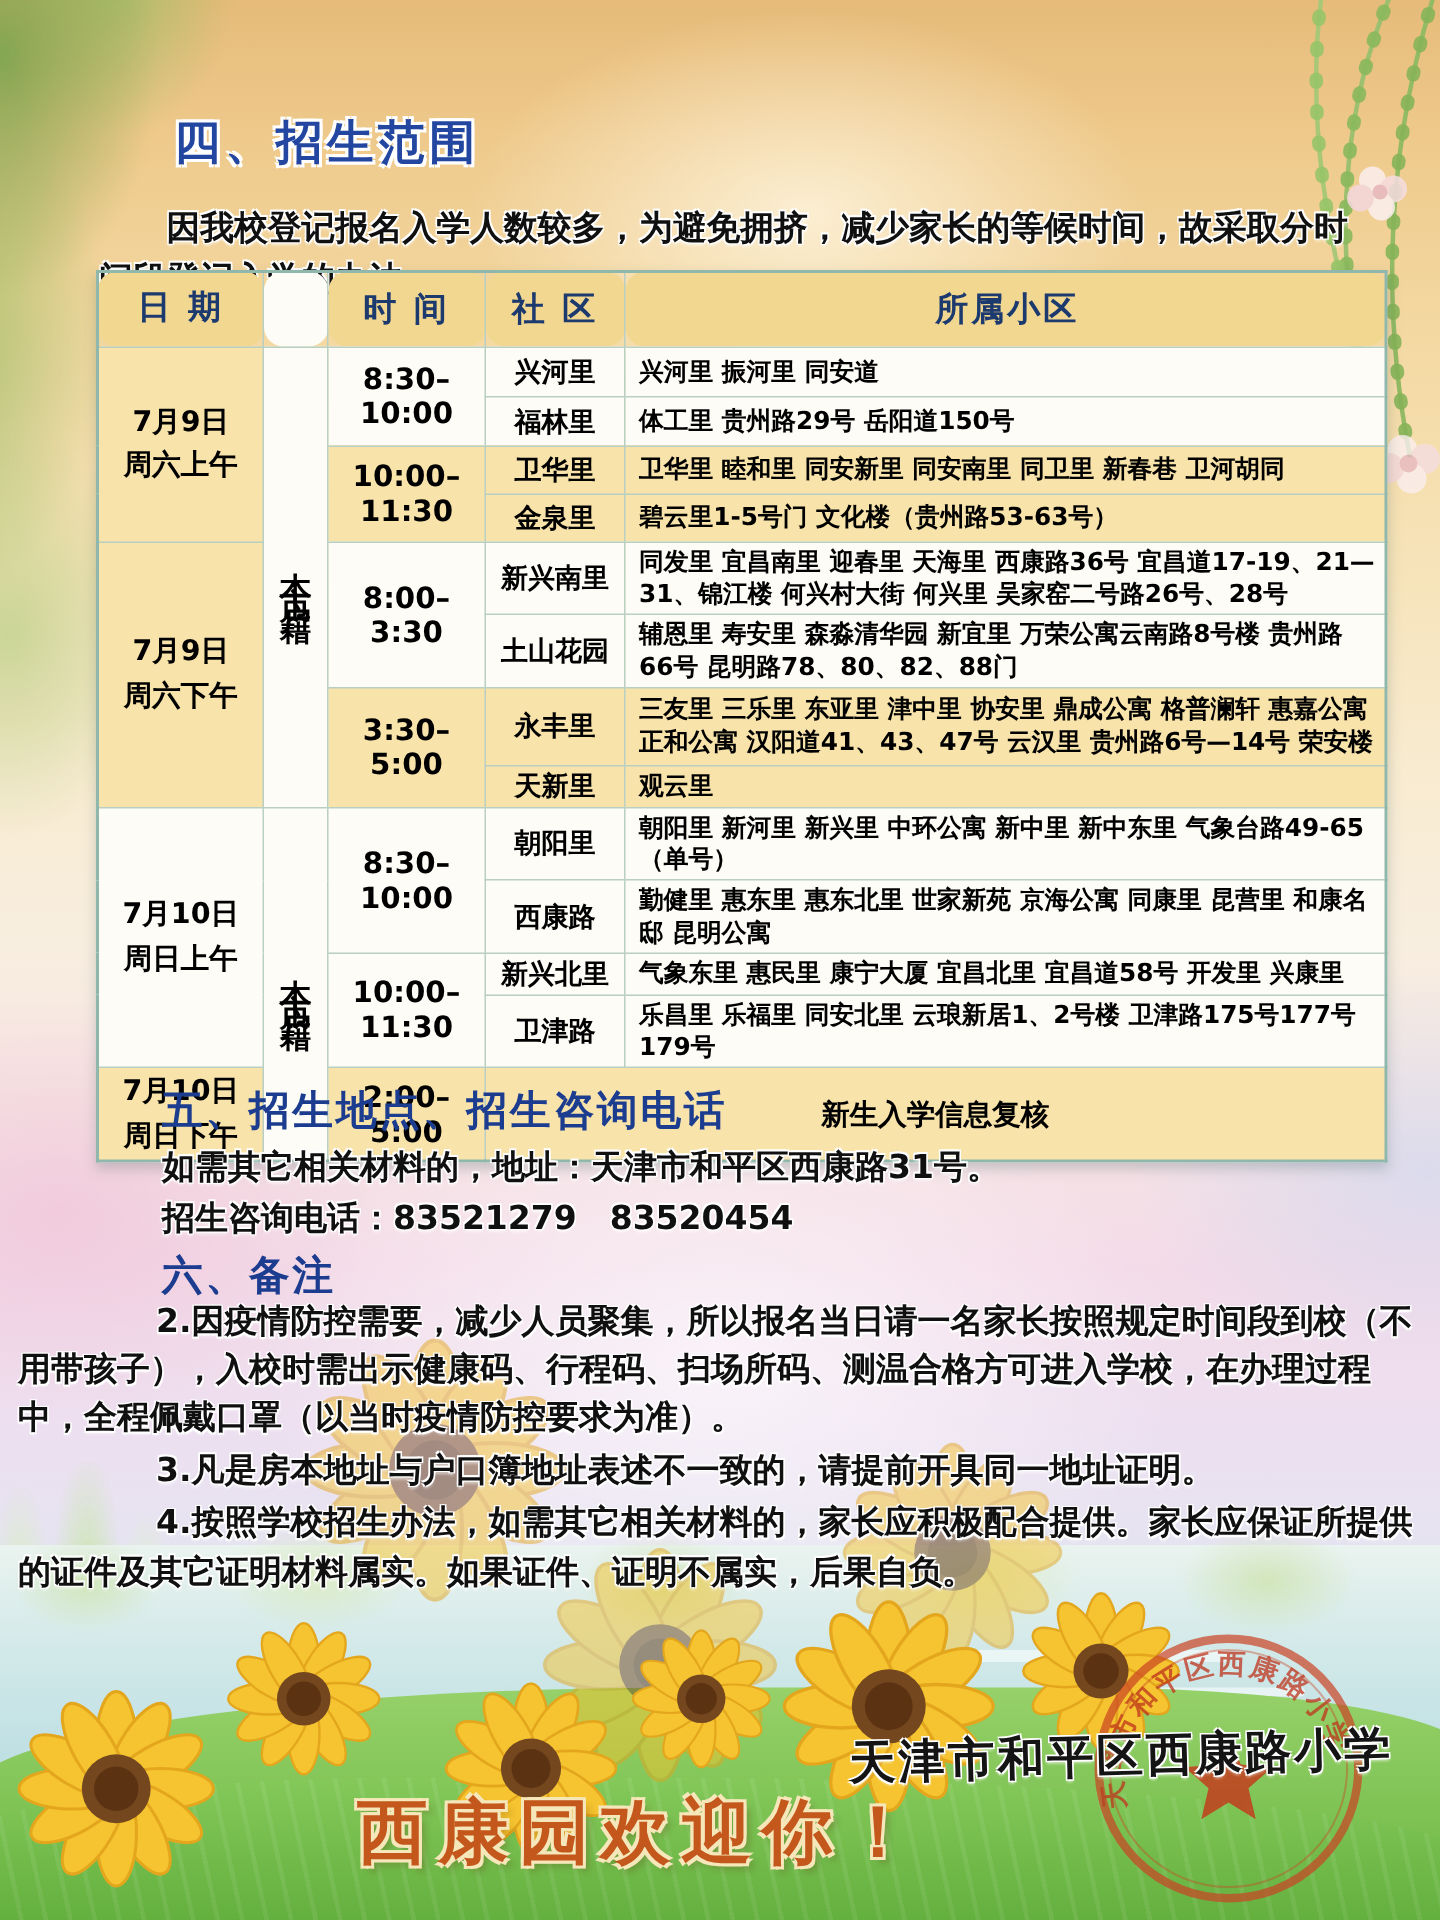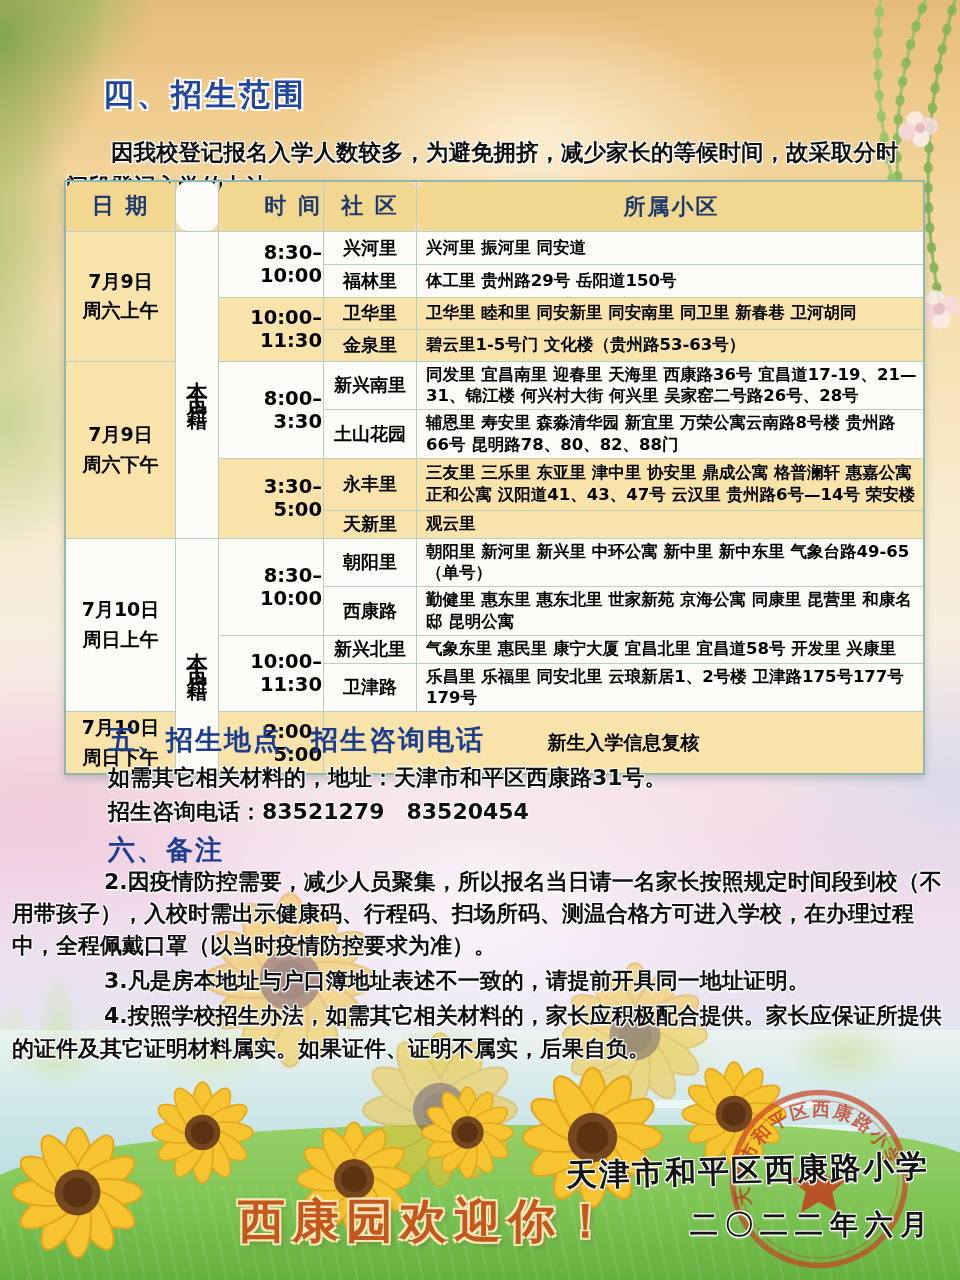--- a/index.html
+++ b/index.html
@@ -52,42 +52,42 @@
     border-radius:30% 55% 0 0 / 40px 55px;}
   .trees-left{position:absolute;left:-8px;bottom:95px;width:120px;height:210px;filter:blur(1.5px);opacity:.95;
     background:
       radial-gradient(ellipse 26px 95px at 18% 40%, #d9ecc4, rgba(217,236,196,0) 75%),
       radial-gradient(ellipse 30px 110px at 55% 35%, #cde6b4, rgba(205,230,180,0) 75%),
       radial-gradient(ellipse 24px 85px at 88% 45%, #dff0cc, rgba(223,240,204,0) 75%);}
   .sunflower{position:absolute;}
   .watermark{opacity:.5;filter:blur(.4px);}
 
   
-  .sec4-h{position:absolute;top:74px;left:103px;z-index:2;font-size:31px;color:#2347a0;letter-spacing:3px;
+  .sec4-h{position:absolute;top:74px;left:116px;z-index:2;font-size:31px;color:#2347a0;letter-spacing:3px;
     text-shadow:-2px -2px 0 #fff,2px -2px 0 #fff,-2px 2px 0 #fff,2px 2px 0 #fff;}
   .sec4-p{position:absolute;top:112px;left:66px;width:834px;z-index:2;font-size:22.5px;color:#101010;
     line-height:1.55;text-indent:2em;}
   .sec5-h{position:absolute;top:722px;left:108px;z-index:2;font-size:27px;color:#1c3d8f;letter-spacing:2px;}
   .sec5-address{position:absolute;top:763px;left:108px;z-index:2;font-size:22px;color:#101010;}
   .sec5-phone{position:absolute;top:797px;left:108px;z-index:2;font-size:22px;color:#101010;}
   .sec6-h{position:absolute;top:832px;left:108px;z-index:2;font-size:27px;color:#1c3d8f;letter-spacing:2px;}
   .notes{position:absolute;top:866px;left:12px;width:936px;z-index:2;font-size:22px;color:#101010;line-height:1.46;}
   .notes p{margin:0 0 3px 0;text-indent:92px;}
 
   
   .enroll-table{position:absolute;top:180px;left:64px;z-index:2;border-collapse:collapse;
     box-shadow:0 4px 8px rgba(60,90,90,.25);border:2px solid #8fb7ac;}
   .enroll-table td,.enroll-table th{border:1px solid #b9cfc2;color:#000;}
   .enroll-table th{background:#f2d791;color:#1c3a6e;font-size:22px;letter-spacing:2px;border-radius:13px;}
   th.c-reg{background:#fdfcf6;}
   .bg-y{background:#f8e3aa;}
   .bg-w{background:#fdfcf6;}
   .c-date{width:107px;text-align:center;font-size:19px;line-height:1.55;}
   .c-reg{width:40px;text-align:center;}
-  .c-time{width:102px;text-align:right;font-size:19.5px;}
+  .c-time{width:102px;text-align:center;font-size:19.5px;}
   .c-com{width:90px;text-align:center;font-size:18px;}
   .c-dist{width:491px;text-align:left;font-size:16.5px;padding:2px 6px 2px 9px;line-height:1.32;}
   .vert{writing-mode:vertical-rl;text-orientation:upright;font-size:21px;letter-spacing:9px;color:#000;}
   tr.h50{height:50px;} tr.h33{height:33px;} tr.h32{height:32px;} tr.h48{height:48px;}
   tr.h52{height:52px;} tr.h28{height:28px;} tr.h30{height:30px;} tr.h27{height:27px;margin-top:20px;} tr.h46{height:46px;}
   .note-cell{text-align:center;font-size:19px;}
 
   
   .welcome{position:absolute;left:238px;top:1190px;z-index:5;font-size:47px;letter-spacing:7px;color:#c4581c;
     text-shadow:-2px -2px 0 #f6e7bb,2px -2px 0 #f6e7bb,-2px 2px 0 #f6e7bb,2px 2px 0 #f6e7bb,4px 4px 5px rgba(90,40,0,.25);}
@@ -288,21 +288,20 @@
 
   <div class="sec6-h">六、备注</div>
   <div class="notes">
     <p class="outline-w">2.因疫情防控需要，减少人员聚集，所以报名当日请一名家长按照规定时间段到校（不用带孩子），入校时需出示健康码、行程码、扫场所码、测温合格方可进入学校，在办理过程中，全程佩戴口罩（以当时疫情防控要求为准）。</p>
     <p class="outline-w">3.凡是房本地址与户口簿地址表述不一致的，请提前开具同一地址证明。</p>
     <p class="outline-w">4.按照学校招生办法，如需其它相关材料的，家长应积极配合提供。家长应保证所提供的证件及其它证明材料属实。如果证件、证明不属实，后果自负。</p>
   </div>
 
   <div class="welcome">西康园欢迎你！</div>
   <div class="school outline-w">天津市和平区西康路小学</div>
-  <div class="issue-date outline-w">二〇二二年六月</div>
 
   <svg class="seal" viewBox="0 0 200 200">
     <circle cx="100" cy="100" r="93" fill="none" stroke="rgba(202,68,36,.8)" stroke-width="6"></circle>
     <circle cx="100" cy="100" r="85" fill="none" stroke="rgba(202,68,36,.45)" stroke-width="1.5"></circle>
     <path id="sealArc" d="M 28 132 A 76 76 0 1 1 172 132" fill="none"></path>
     <text fill="rgba(190,52,28,.85)" font-size="20" font-weight="bold" letter-spacing="2">
       <textPath href="#sealArc" startOffset="4">天津市和平区西康路小学</textPath>
     </text>
     <path d="M100,76 L108.8,97.2 L131.6,99.1 L114.3,114.1 L119.5,136.4 L100,124.4 L80.5,136.4 L85.7,114.1 L68.4,99.1 L91.2,97.2 Z" fill="rgba(198,52,26,.9)"></path>
   </svg>

